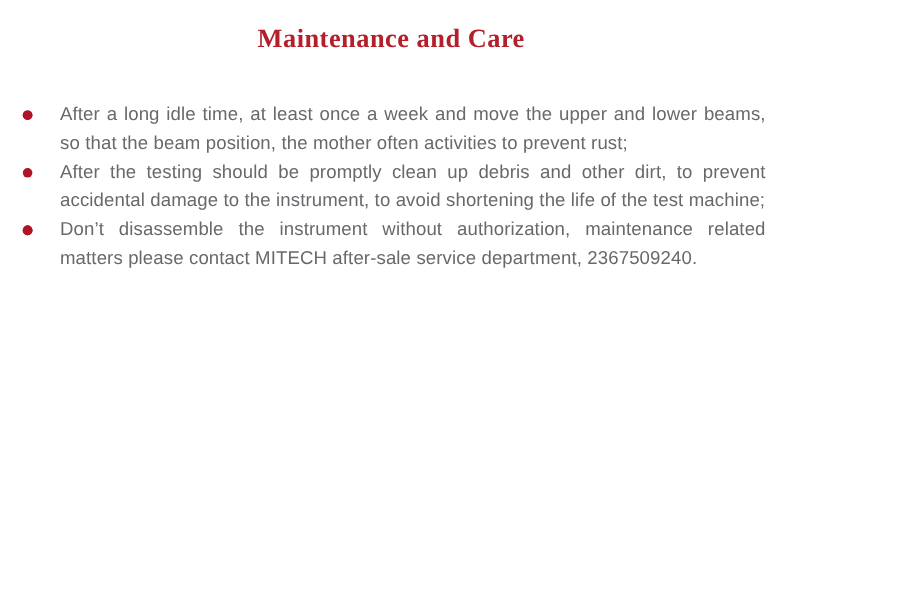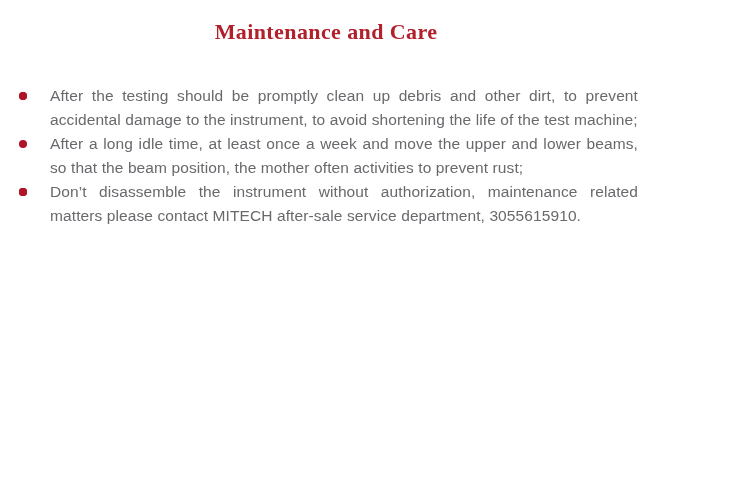--- a/index.html
+++ b/index.html
@@ -57,31 +57,31 @@
 <div class="page">
 
   <h1 class="page-title">Maintenance and Care</h1>
 
   <ul class="care-list">
     <li>
       <span class="bullet-dot"></span>
     </li>
     <li>
       <span class="bullet-dot"></span>
-      <span>After the testing should be promptly clean up debris and other dirt, to prevent accidental damage to the instrument, to avoid shortening the life of the test machine;</span>
+      <span>After a long idle time, at least once a week and move the upper and lower beams, so that the beam position, the mother often activities to prevent rust;</span>
     </li>
     <li>
       <span class="bullet-dot"></span>
-      <span>After a long idle time, at least once a week and move the upper and lower beams, so that the beam position, the mother often activities to prevent rust;</span>
+      <span>After the testing should be promptly clean up debris and other dirt, to prevent accidental damage to the instrument, to avoid shortening the life of the test machine;</span>
     </li>
     <li>
       <span class="bullet-dot"></span>
     </li>
     <li>
       <span class="bullet-dot"></span>
     </li>
     <li>
       <span class="bullet-dot"></span>
-      <span>Don’t disassemble the instrument without authorization, maintenance related matters please contact MITECH after-sale service department, 3055615910.</span>
+      <span>Don’t disassemble the instrument without authorization, maintenance related matters please contact MITECH after-sale service department, 2367509240.</span>
     </li>
   </ul>
 
 </div>
 
 </body></html>

